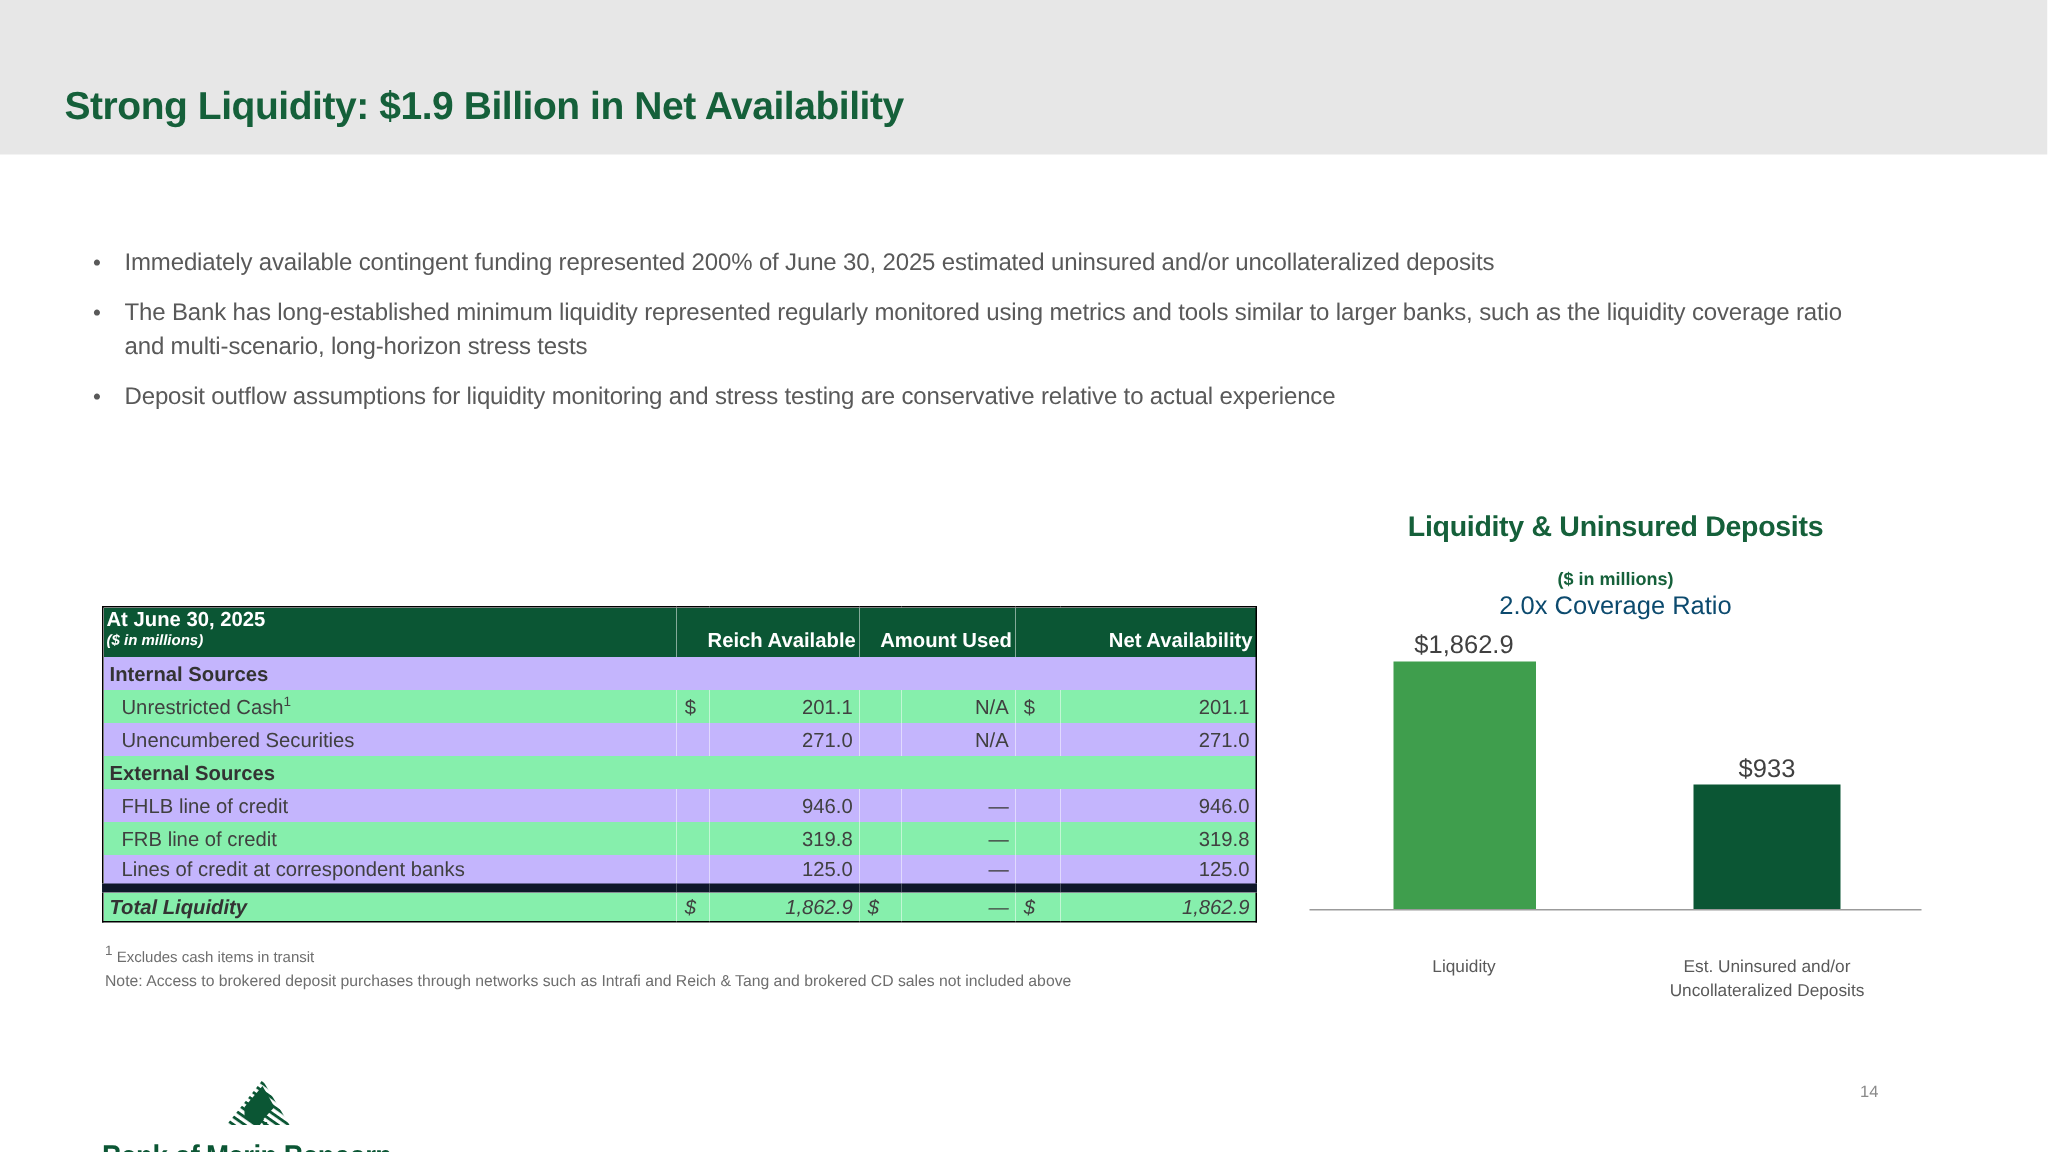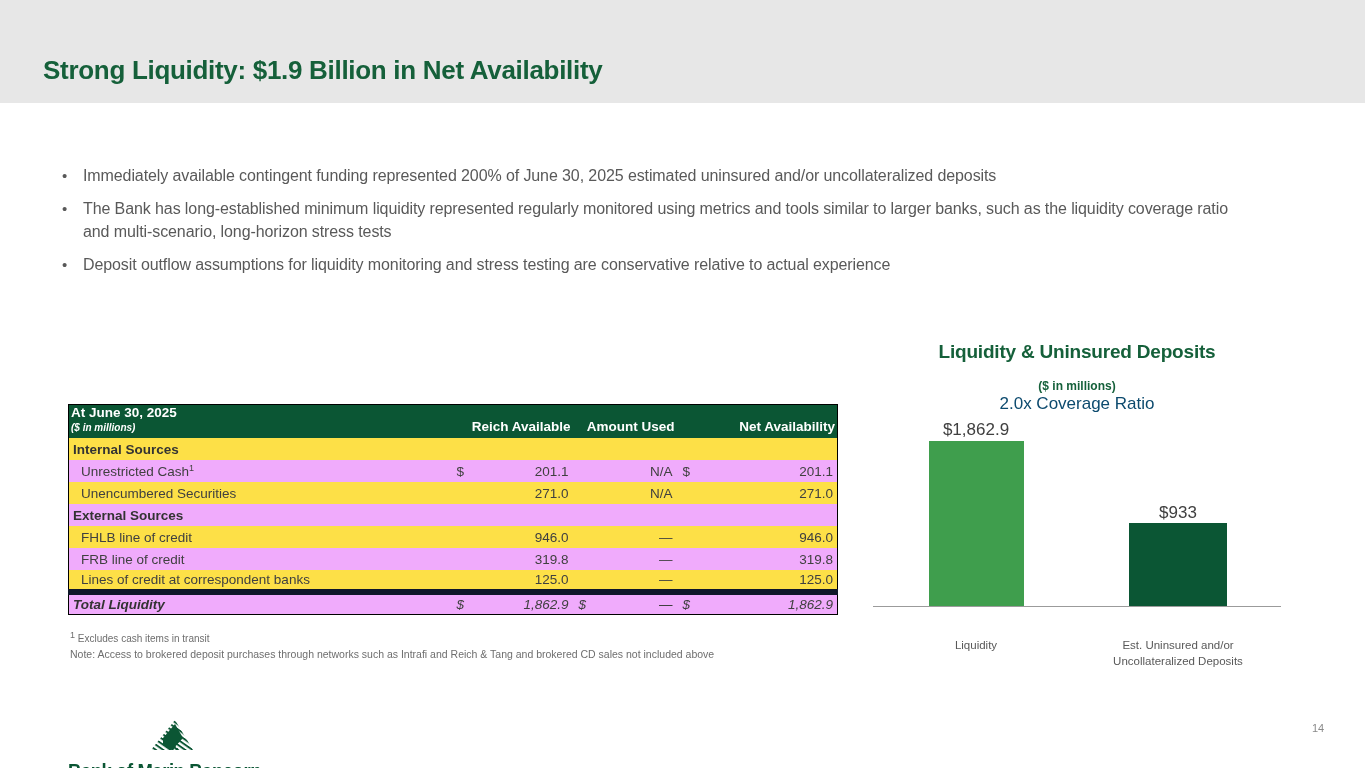--- a/index.html
+++ b/index.html
@@ -31,22 +31,22 @@
     border-collapse:collapse; table-layout:fixed;
     border:1.5px solid #000;
     font-size:13.5px; color:#404040;
   }
   .liq-table th, .liq-table td { padding:0 2px; height:22px; vertical-align:middle; white-space:nowrap; overflow:hidden; }
   .liq-table thead th { background:#0b5634; color:#ffffff; height:31px; vertical-align:bottom; padding-bottom:4px; }
   .th-label { text-align:left; padding-left:4px; }
   .th-title { font-size:13.5px; font-weight:bold; line-height:16px; }
   .th-unit { font-size:10px; font-weight:bold; font-style:italic; line-height:13px; }
   .th-col { text-align:right; font-weight:bold; font-size:13.5px; padding-right:4px; }
-  .row-shaded td { background:#f0abfc; }
-  .row-plain td { background:#fde047; }
+  .row-shaded td { background:#86efac; }
+  .row-plain td { background:#c4b5fd; }
   td.c-label { text-align:left; padding-left:12px; }
   tr.row-section td.c-label, tr.row-total td.c-label { font-weight:bold; padding-left:4px; color:#333333; }
   td.c-dollar { text-align:left; padding-left:6px; }
   td.c-val { text-align:right; padding-right:4px; }
   tr.row-total td { border-top:6px solid #0f172a;font-style:italic; }
   sup.fn { font-size:9px; vertical-align:super; line-height:0; }
   
   .footnotes { position:absolute; left:70px; top:631px; color:#6e6e6e; }
   .footnote-line1 { font-size:10px; line-height:15px; }
   .footnote-line2 { font-size:10.5px; line-height:16px; }
@@ -67,21 +67,21 @@
   .x-label { position:absolute; width:220px; text-align:center; font-size:11.5px; line-height:16px; color:#595959;margin-top:24px; }
   .x-label-1 { left:-4px; }
   .x-label-2 { left:198px; }
   
   .footer-logo { position:absolute; left:68px; top:719px; display:flex; align-items:center;flex-direction:column; }
   .logo-mark { margin-right:8px; }
   .logo-text {
     font-size:21px; font-weight:bold; color:#0b5634; letter-spacing:-0.5px;
     transform:scaleX(0.88); transform-origin:left center; white-space:nowrap;
   }
-  .page-number { position:absolute; left:1312px; top:722px; font-size:11px; color:#8a8a8a; }
+  .page-number { position:absolute; left:1240px; top:722px; font-size:11px; color:#8a8a8a; }
 </style>
 </head>
 <body>
 
 <div class="header-band"></div>
 <div class="slide-title">Strong Liquidity: $1.9 Billion in Net Availability</div>
 
 <div class="bullets">
   <div class="bullet-row">
     <span class="bullet-dot">•</span>

